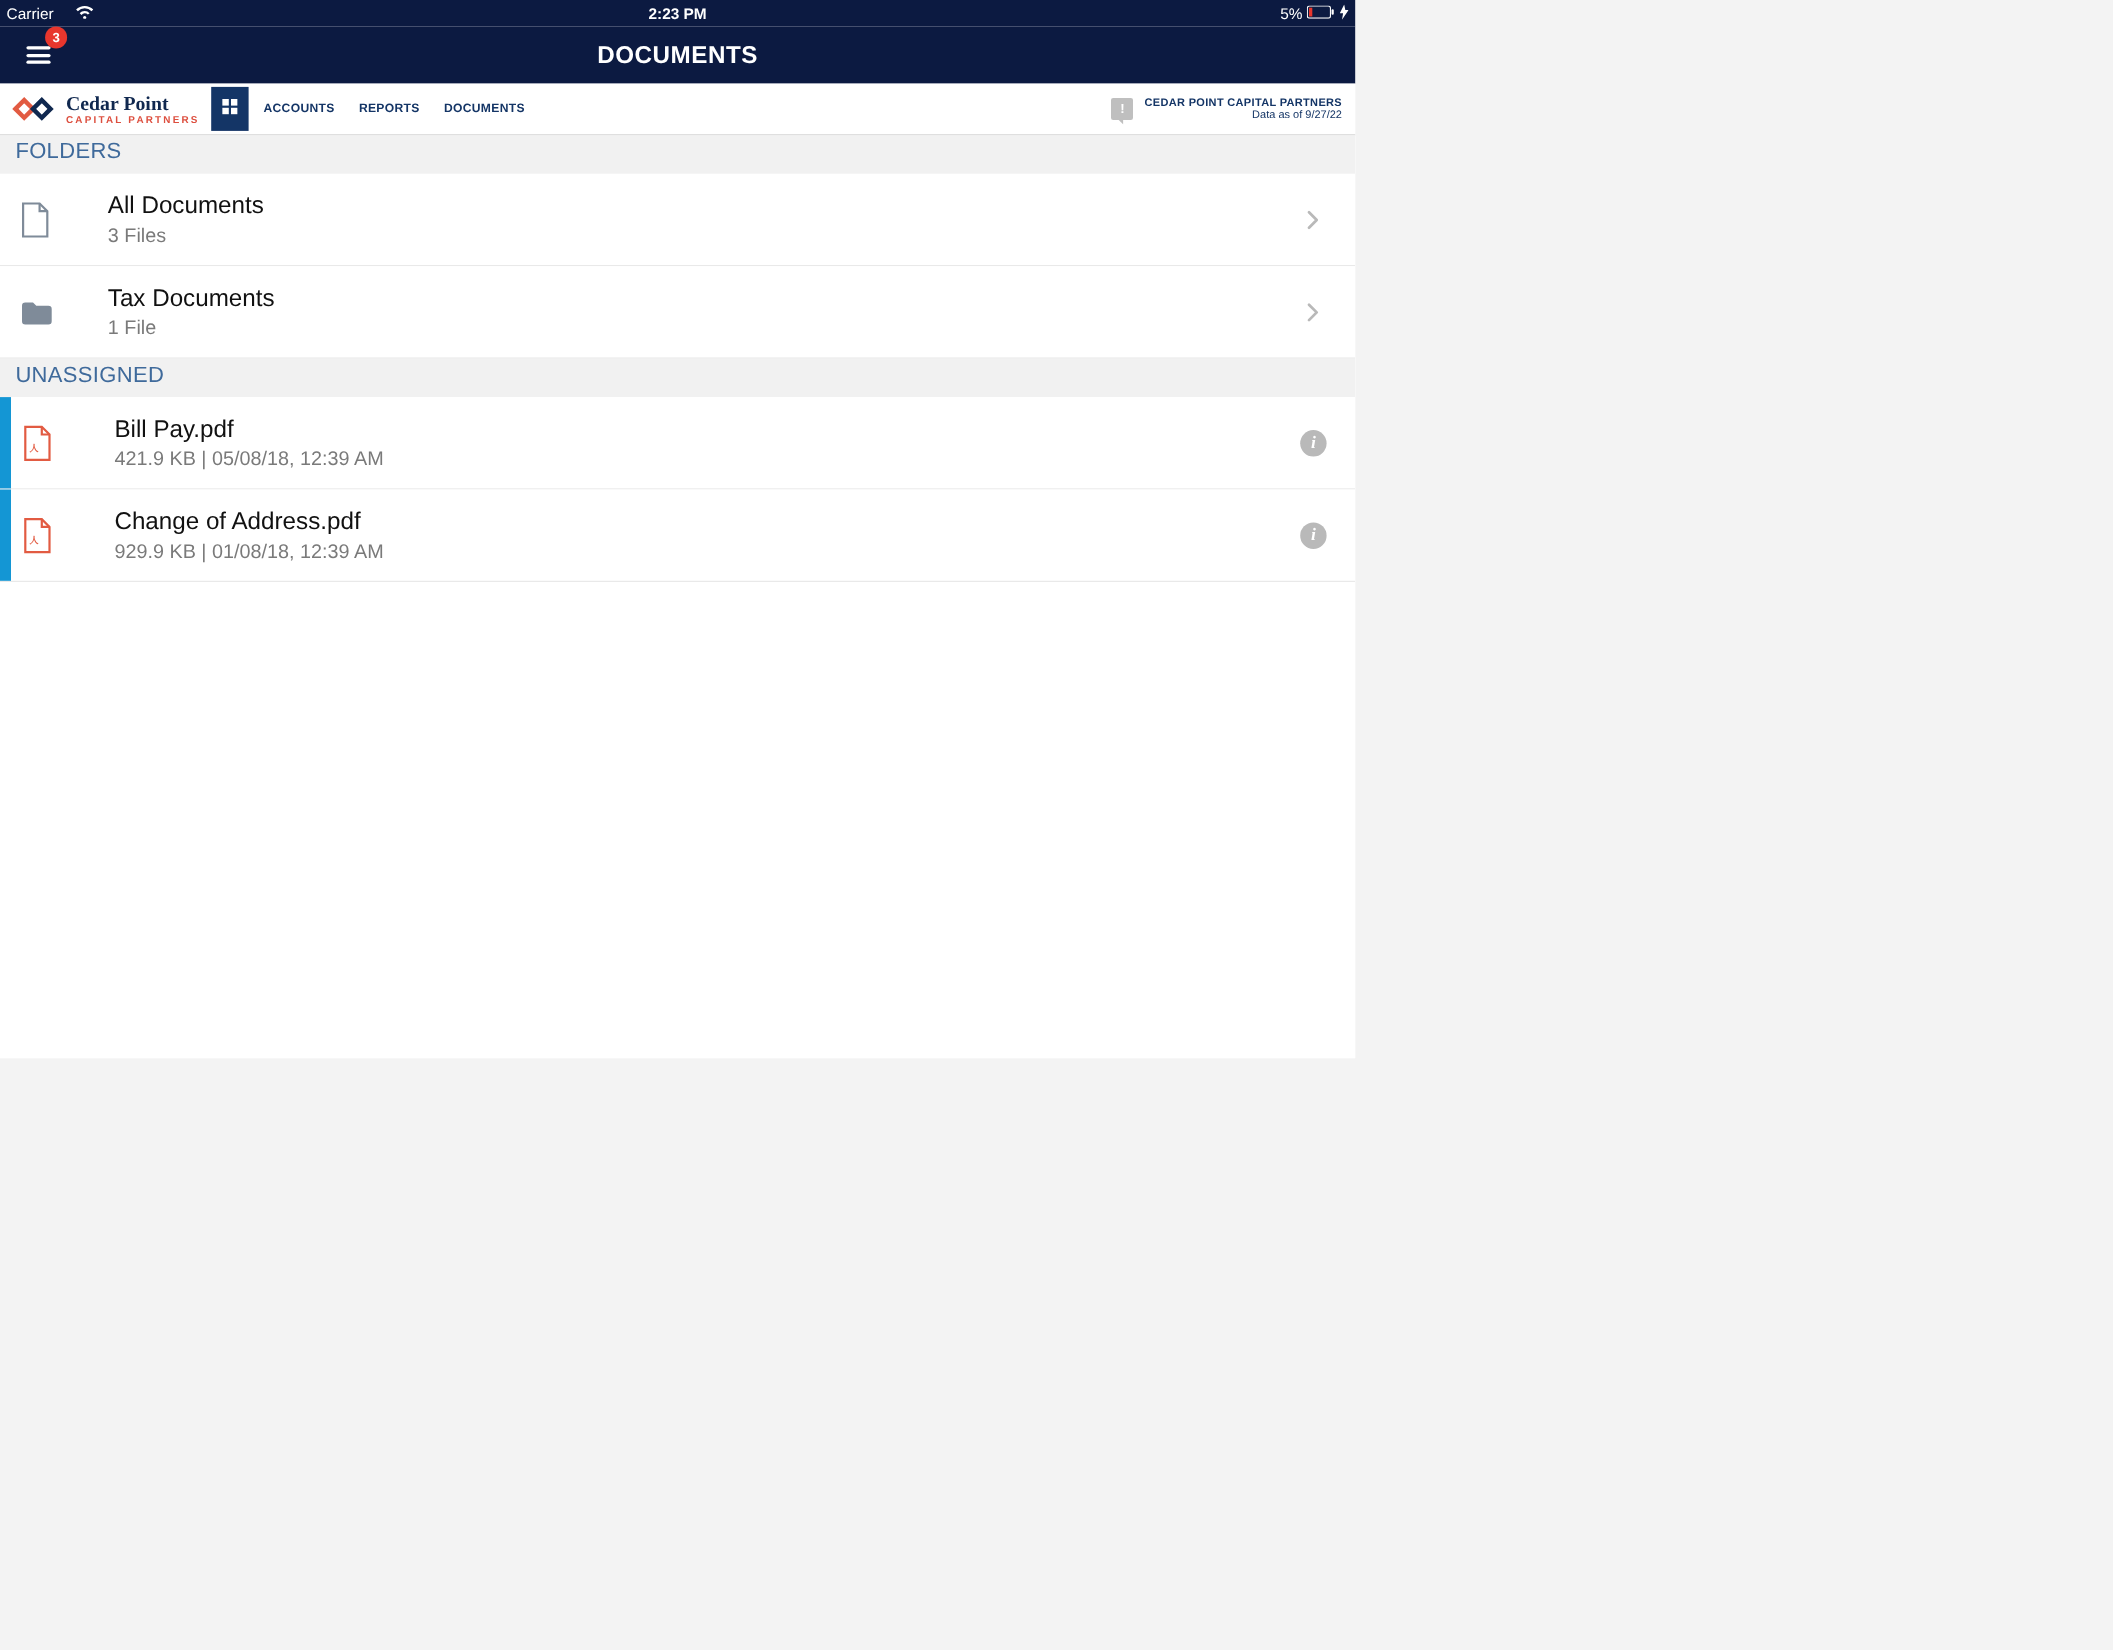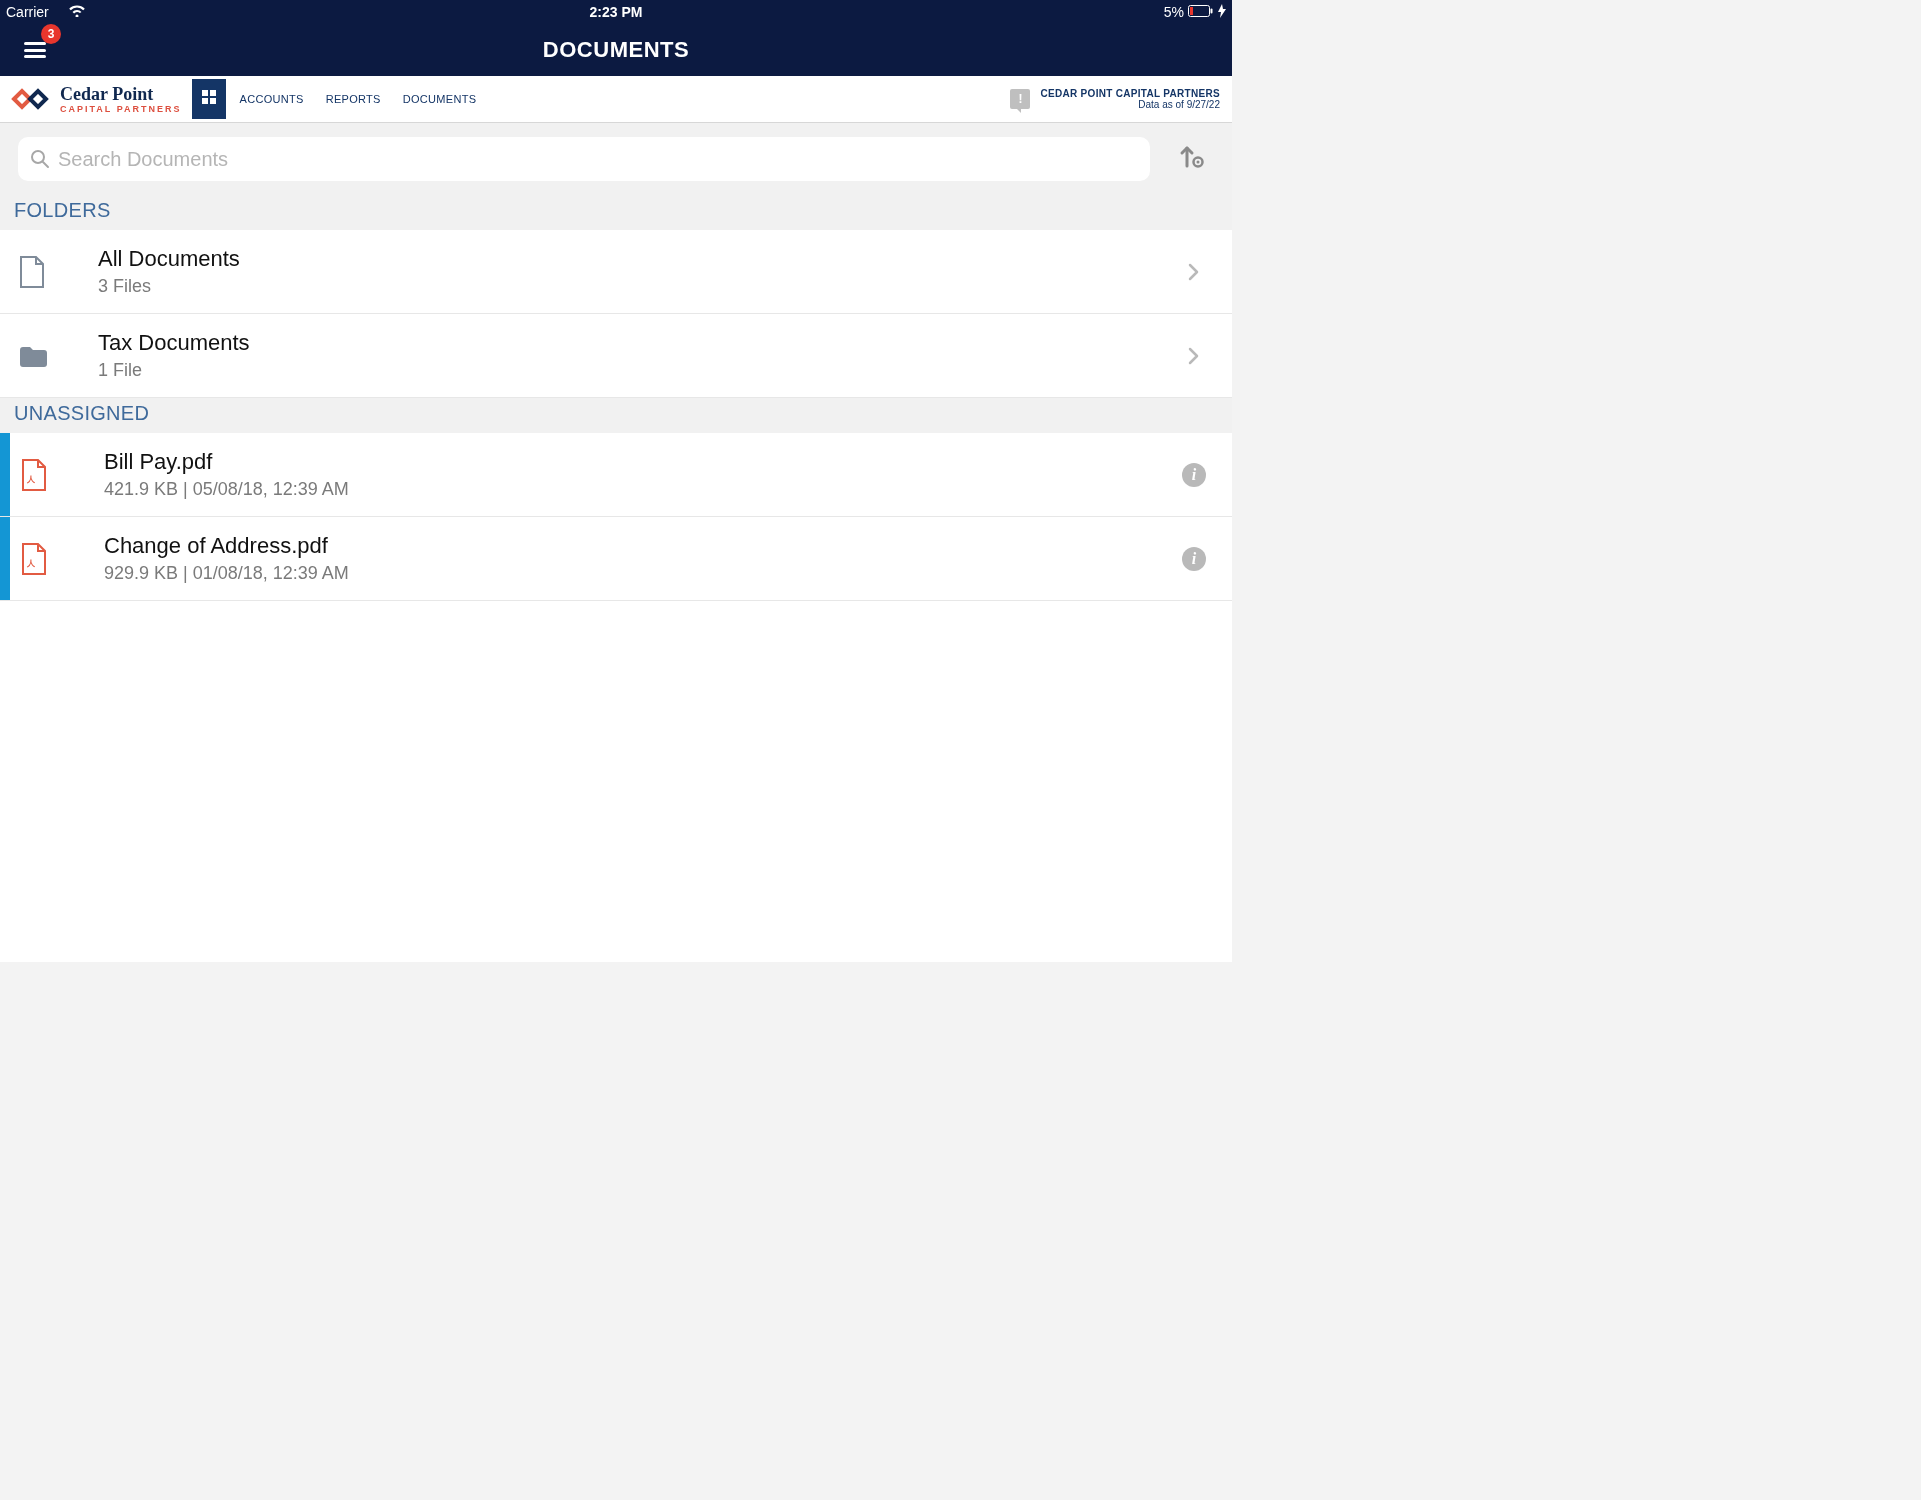--- a/index.html
+++ b/index.html
@@ -19,21 +19,21 @@
   .notif-badge { position:absolute; top:-6px; right:-6px; background:#e8362d; color:#fff; border-radius:50%; width:20px; height:20px; font-size:12px; font-weight:700; display:flex; align-items:center; justify-content:center;}
   .page-title { position:absolute; left:50%; transform:translateX(-50%); font-size:22px; font-weight:700; letter-spacing:0.5px;}
   
   .web-nav { height:47px; background:#fff; border-bottom:1px solid #d7d7d7; display:flex; align-items:center; padding:0 8px; position:relative;}
   .logo-area { display:flex; align-items:center; gap:8px; padding-right:6px;}
   .logo-mark svg { display:block; }
   .logo-text { display:flex; flex-direction:column; line-height:1; }
   .logo-text .l1 { font-family: Georgia, 'Times New Roman', serif; font-size:18px; color:#10284f; font-weight:700;}
   .logo-text .l2 { font-size:9px; letter-spacing:2px; color:#dd4f3f; font-weight:600; margin-top:2px;}
   .home-btn { width:34px; height:40px; background:#143566; display:flex; align-items:center; justify-content:center; margin-left:4px;}
-  .nav-tabs { display:flex; align-items:center; gap:22px; padding-left:14px;}
+  .nav-tabs { display:flex; align-items:center; gap:22px; padding-left:14px;font-weight:bold;}
   .nav-tabs a { font-size:11px; color:#143566; text-decoration:none; letter-spacing:0.3px;}
   .nav-right { position:absolute; right:12px; top:0; bottom:0; display:flex; align-items:center; gap:10px;}
   .alert-box { width:20px; height:20px; background:#bfbfbf; color:#fff; display:flex; align-items:center; justify-content:center; font-size:12px; font-weight:700; position:relative; border-radius:2px;}
   .alert-box:after { content:""; position:absolute; left:3px; bottom:-4px; border:4px solid transparent; border-top-color:#bfbfbf; border-right-color:#bfbfbf; width:0; height:0; transform:rotate(0deg); }
   .org-info { text-align:right; }
   .org-info .l1 { font-size:10px; color:#143566; font-weight:600; letter-spacing:0.3px;}
   .org-info .l2 { font-size:10px; color:#143566; }
   
   .search-row { background:#f1f1f1; padding:14px 18px; display:flex; align-items:center; gap:20px;}
   .search-box { flex:1; background:#fff; border-radius:10px; height:44px; display:flex; align-items:center; padding:0 12px; }
@@ -136,41 +136,20 @@
         </div>
       <div class="org-info">
         <div class="l1">CEDAR POINT CAPITAL PARTNERS</div>
         <div class="l2">Data as of 9/27/22</div>
       </div>
     </div>
   </div>
 
   <div class="content-pane">
 
-    <div class="search-row">
-      <div class="search-box">
-        <span class="search-icon">
-          <svg width="20" height="20" viewBox="0 0 20 20">
-              <circle cx="8" cy="8" r="6" fill="none" stroke="#a7a7a7" stroke-width="2"></circle>
-              <line x1="13" y1="13" x2="18" y2="18" stroke="#a7a7a7" stroke-width="2" stroke-linecap="round"></line>
-            </svg>
-        </span>
-        <input class="search-input" placeholder="Search Documents" style="">
-      </div>
-      <div class="sort-btn">
-        <span>
-          <svg width="26" height="26" viewBox="0 0 26 26">
-            <line x1="8" y1="22" x2="8" y2="4" stroke="#8a8a8a" stroke-width="3" stroke-linecap="round"></line>
-            <polyline points="3,9 8,4 13,9" fill="none" stroke="#8a8a8a" stroke-width="3" stroke-linecap="round" stroke-linejoin="round"></polyline>
-            <circle cx="19" cy="18" r="4.5" fill="none" stroke="#8a8a8a" stroke-width="2.5"></circle>
-            <circle cx="19" cy="18" r="1.5" fill="#8a8a8a"></circle>
-          </svg>
-        </span>
-      </div>
-    </div>
 
     <div class="section-header">FOLDERS</div>
 
     <div class="row">
       <div class="row-icon">
         <svg width="28" height="34" viewBox="0 0 28 34">
             <path d="M3 2 H18 L25 9 V32 H3 Z" fill="none" stroke="#7f8b99" stroke-width="2"></path>
             <path d="M18 2 V9 H25" fill="none" stroke="#7f8b99" stroke-width="2"></path>
           </svg>
       </div>

